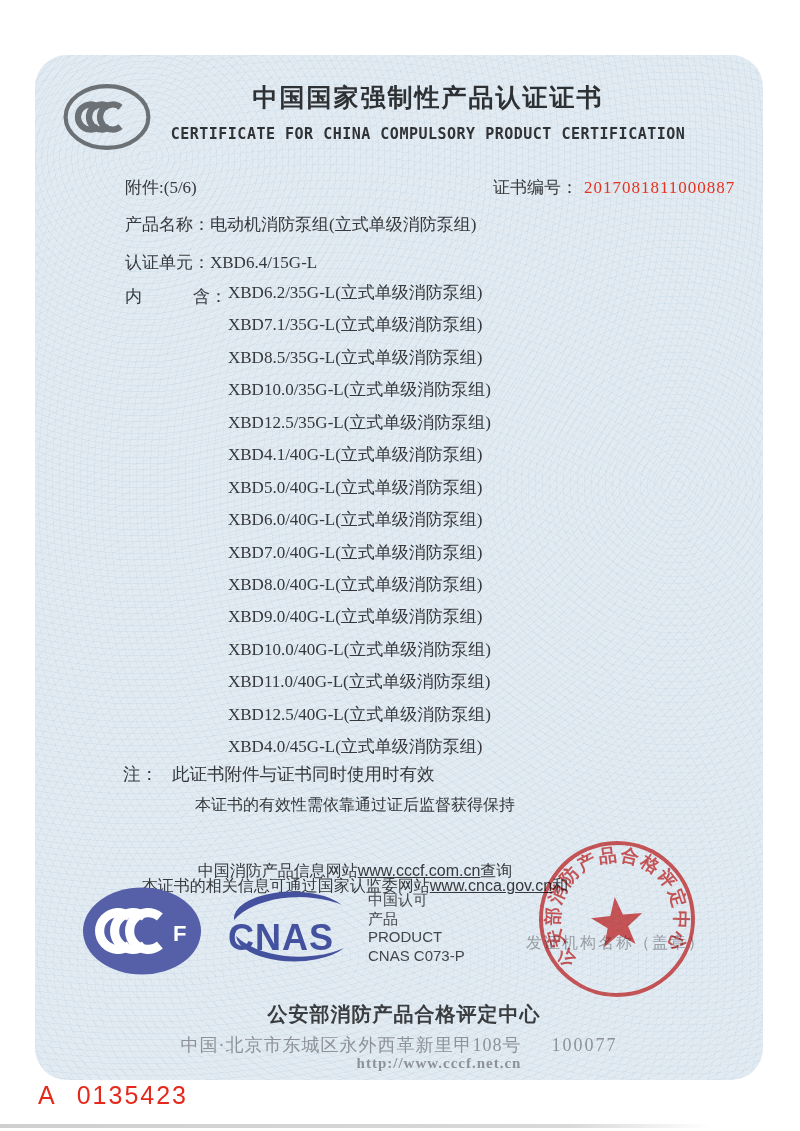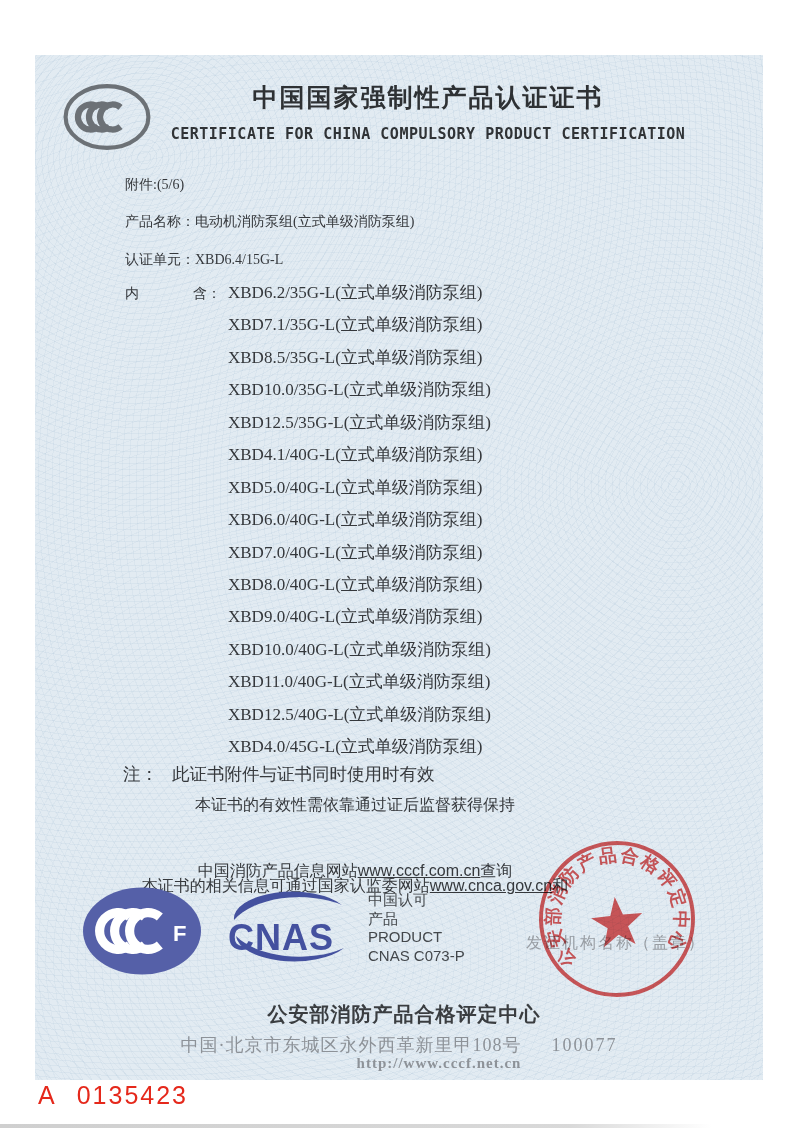--- a/index.html
+++ b/index.html
@@ -8,34 +8,35 @@
     font-family:"Liberation Serif","DejaVu Serif",serif;
     color:#3a3d40;overflow:hidden;
   }
   .sheet{
     position:absolute;left:35px;top:55px;width:728px;height:1025px;
     background-color:#e2ebf2;
     background-image:
       repeating-radial-gradient(circle at 15% 10%, rgba(150,180,205,.13) 0 1px, transparent 1px 6px),
       repeating-radial-gradient(circle at 88% 42%, rgba(150,180,205,.11) 0 1px, transparent 1px 7px),
       repeating-radial-gradient(circle at 40% 88%, rgba(150,180,205,.10) 0 1px, transparent 1px 8px);
+    border-radius: 32px;
   }
   .abs{position:absolute;}
   .hdr-block{left:60px;top:26px;width:666px;text-align:center;}
   .title{
     font-family:"Liberation Sans","DejaVu Sans",sans-serif;
     font-size:25px;font-weight:700;letter-spacing:2px;color:#2e3134;
   }
   .subtitle{
     margin-top:11px;
     font-family:"DejaVu Sans Mono","Liberation Mono",monospace;
     font-size:15px;font-weight:700;letter-spacing:.5px;color:#303336;
     white-space:nowrap;
   }
-  .fld{font-size:14px;white-space:nowrap;color:#35383c;}
+  .fld{font-size:17px;white-space:nowrap;color:#35383c;}
   .red{color:#e5331f;}
   .attach{left:90px;top:121px;}
   .certno{left:458px;top:121px;}
   .certno .num{letter-spacing:1px;margin-left:6px;}
   .prod{left:90px;top:158px;}
   .unit{left:90px;top:196px;}
   .lbl-nei{left:90px;top:230px;}
   .lbl-han{left:158px;top:230px;}
   .models{left:193px;top:222px;}
   .model{height:32.45px;line-height:32.45px;font-size:17px;white-space:nowrap;color:#35383c;}
@@ -92,20 +93,23 @@
       <path transform="translate(56,39) scale(0.85)" d="M12.9,-15.3 A20,20 0 1 0 12.9,15.3 L7.7,9.2 A12,12 0 1 1 7.7,-9.2 Z"></path>
     </g>
   </svg>
 
   <div class="abs hdr-block">
     <div class="title">中国国家强制性产品认证证书</div>
     <div class="subtitle">CERTIFICATE FOR CHINA COMPULSORY PRODUCT CERTIFICATION</div>
   </div>
 
   <div class="abs fld attach">附件:(5/6)</div>
+  <div class="abs fld certno">
+    <span>证书编号：</span><span class="red num">2017081811000887</span>
+  </div>
 
   <div class="abs fld prod">
     <span>产品名称：</span><span>电动机消防泵组(立式单级消防泵组)</span>
   </div>
 
   <div class="abs fld unit">
     <span>认证单元：</span><span>XBD6.4/15G-L</span>
   </div>
 
   <div class="abs fld lbl-nei">内</div>

